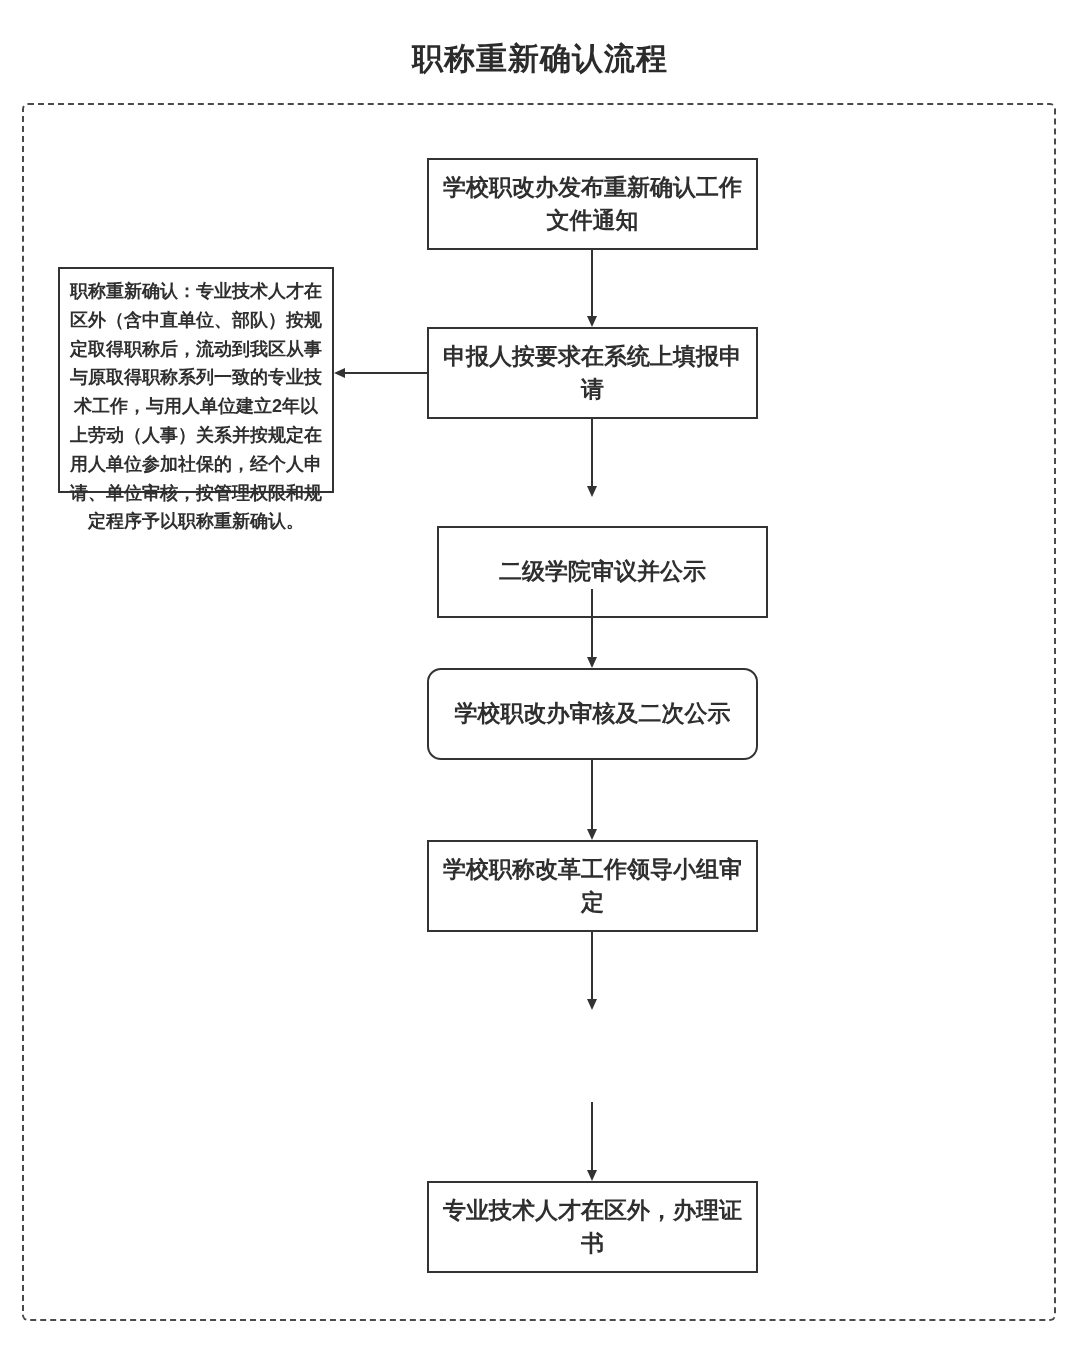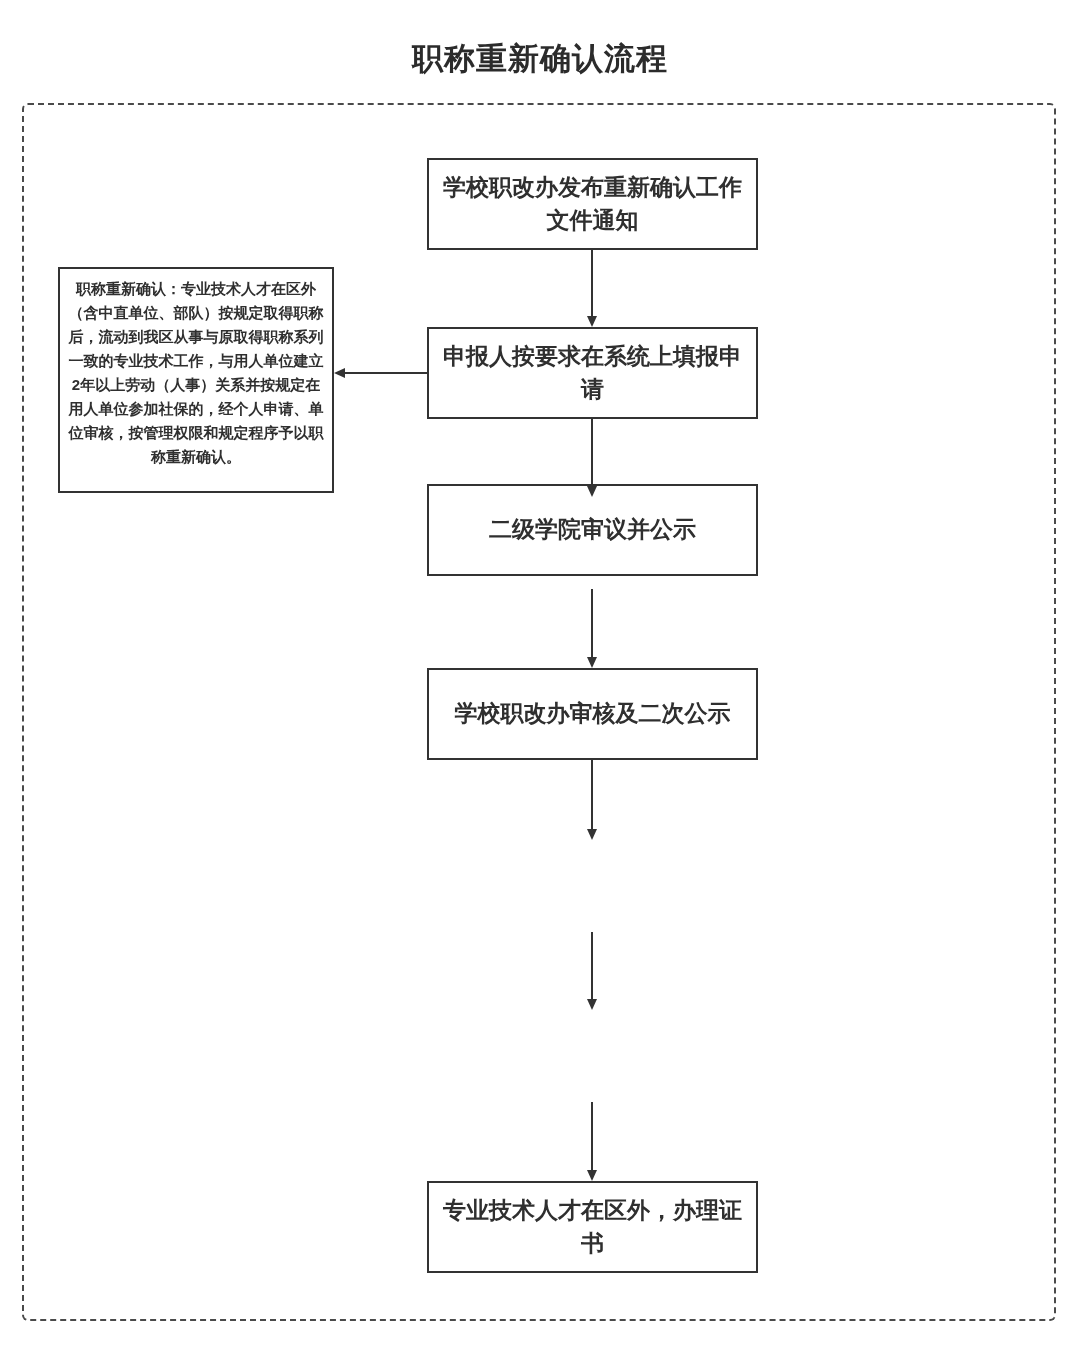--- a/index.html
+++ b/index.html
@@ -46,35 +46,35 @@
     justify-content: center;
     text-align: center;
     font-size: 23px;
     font-weight: bold;
     color: #2f2f2f;
     line-height: 1.45;
     padding: 4px 14px;
   }
   .step-1 { top: 158px; }
   .step-2 { top: 327px; }
-  .step-3 { top: 484px; }
-  .step-4 { top: 668px; }
+  .step-3 { top: 526px; margin-left: 10px; }
+  .step-4 { top: 668px; border-radius: 14px; }
   .step-5 { top: 840px; }
   .step-6 { top: 1010px; }
   .step-7 { top: 1181px; }
 
   .note-box {
     position: absolute;
     left: 58px;
     top: 267px;
     width: 276px;
     height: 226px;
     border: 2px solid #333333;
     background: #ffffff;
-    font-size: 15px;
+    font-size: 18px;
     font-weight: bold;
     color: #2f2f2f;
     line-height: 1.6;
     text-align: center;
     padding: 8px 6px;
   }
 
   .v-arrow {
     position: absolute;
     left: 591px;
@@ -133,20 +133,23 @@
   </div>
   <div class="flow-box step-2">
     <span>申报人按要求在系统上填报申请</span>
   </div>
   <div class="flow-box step-3">
     <span>二级学院审议并公示</span>
   </div>
   <div class="flow-box step-4">
     <span>学校职改办审核及二次公示</span>
   </div>
+  <div class="flow-box step-5">
+    <span>学校职称改革工作领导小组审定</span>
+  </div>
   <div class="flow-box step-7">
     <span>专业技术人才在区外，办理证书</span>
   </div>
 
   <div class="note-box">
     <span>职称重新确认：专业技术人才在区外（含中直单位、部队）按规定取得职称后，流动到我区从事与原取得职称系列一致的专业技术工作，与用人单位建立2年以上劳动（人事）关系并按规定在用人单位参加社保的，经个人申请、单位审核，按管理权限和规定程序予以职称重新确认。</span>
   </div>
 
   <div class="v-arrow va-1"></div>
   <div class="v-arrow va-2"></div>

